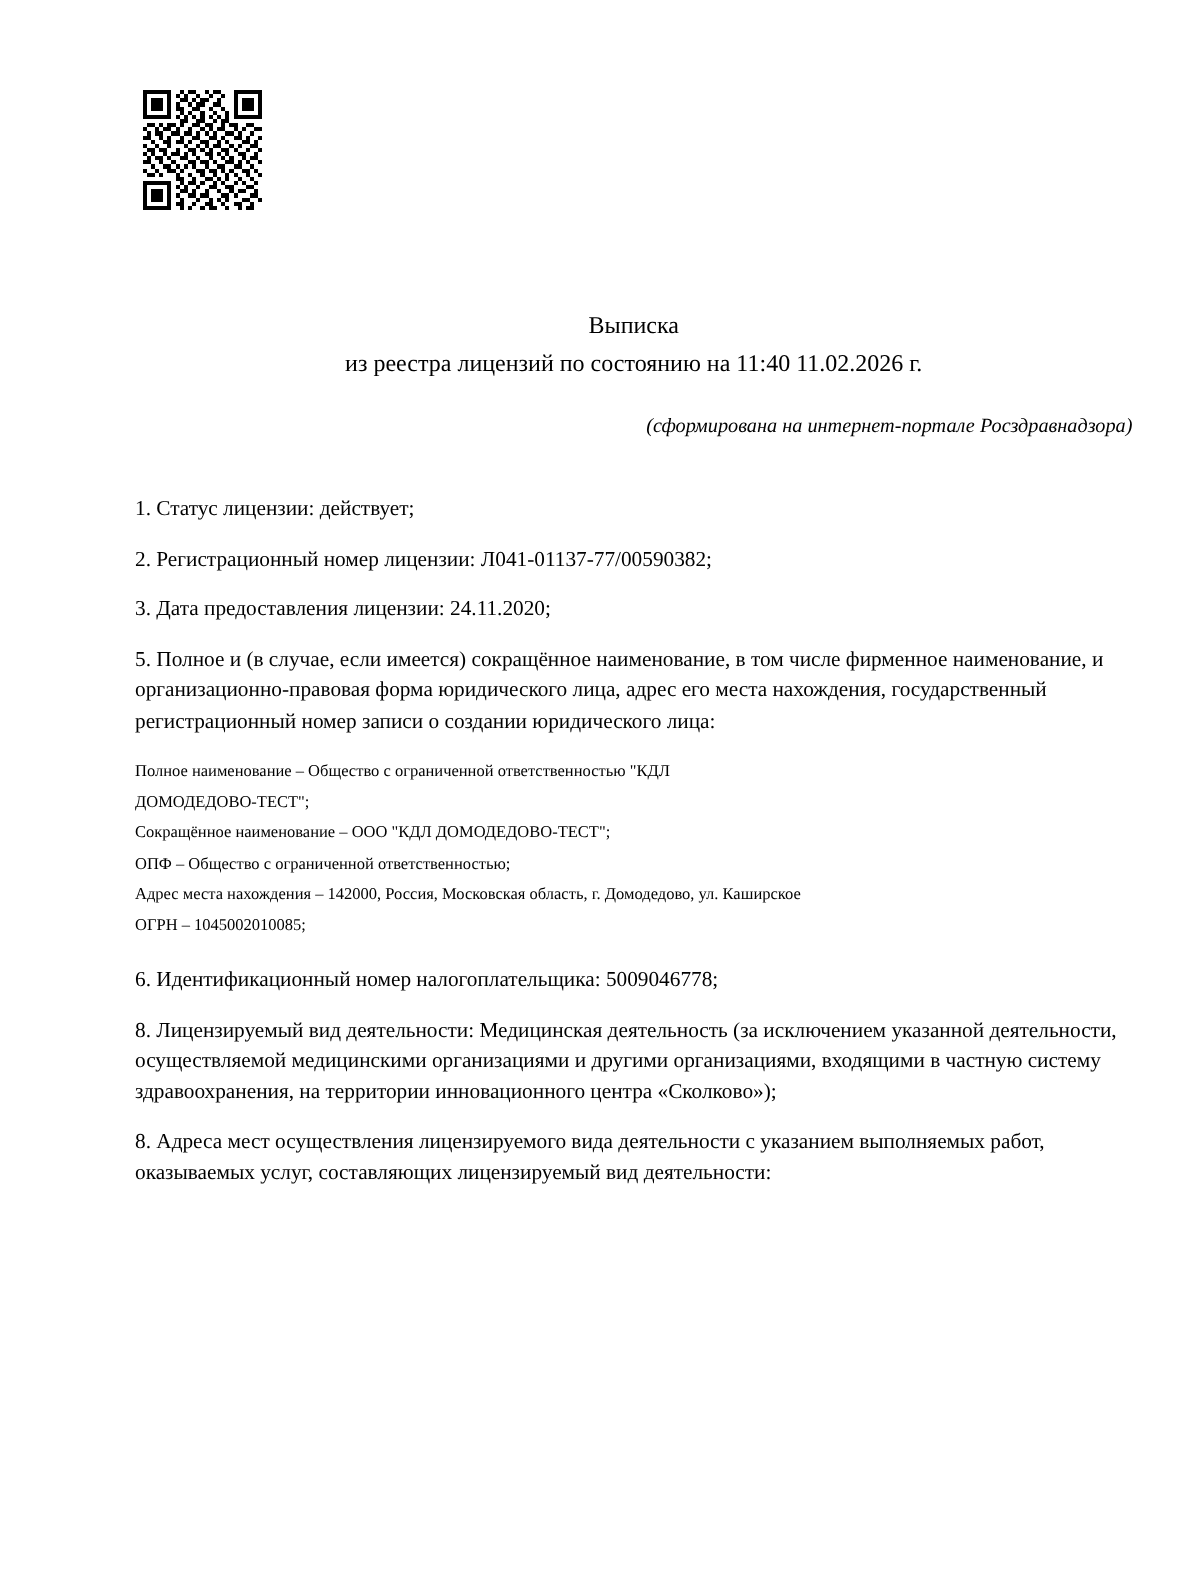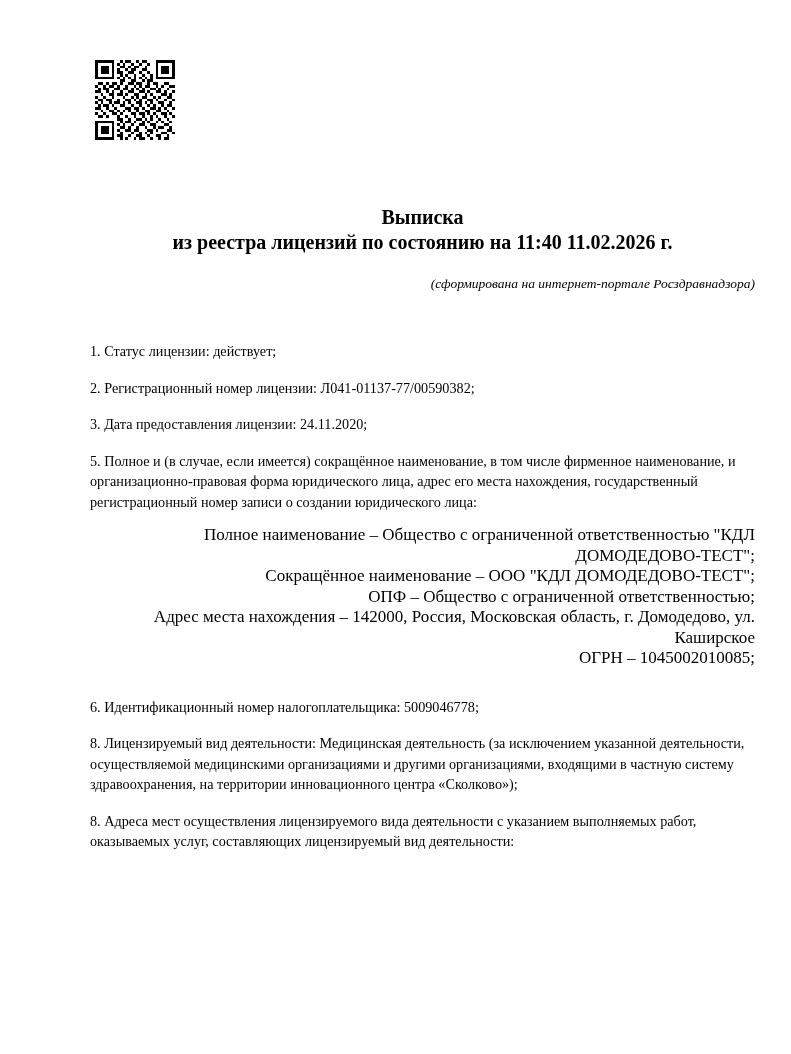--- a/index.html
+++ b/index.html
@@ -36,22 +36,22 @@
     image-rendering: pixelated;
   }
   .title-block {
     position: absolute;
     left: 90px;
     top: 205px;
     width: 665px;
     text-align: center;
   }
   .title-line {
-    font-weight: bold;
-    font-size: 20px;
+    font-weight: normal;
+    font-size: 16px;
     line-height: 25px;
   }
   .subtitle {
     position: absolute;
     left: 90px;
     top: 275px;
     width: 665px;
     text-align: right;
     font-size: 13.5px;
     line-height: 18px;
@@ -60,26 +60,25 @@
   .content {
     position: absolute;
     left: 90px;
     top: 325px;
     width: 665px;
   }
   .para {
     font-size: 14.2px;
     line-height: 20.5px;
     text-align: left;
-    margin: 16px 0 13px 0;
+    margin: 4px 0 13px 0;
   }
   .nowrap-block .line {
-    font-size: 17px;
+    font-size: 11px;
     line-height: 20.5px;
-    text-align: right;
   }
   .spacer-12 { height: 12px; }
 </style>
 </head>
 <body>
 
 <div class="page">
 
   <div class="qr-wrap">
     <svg class="qr-code" viewBox="0 0 29 29" shape-rendering="crispEdges">

